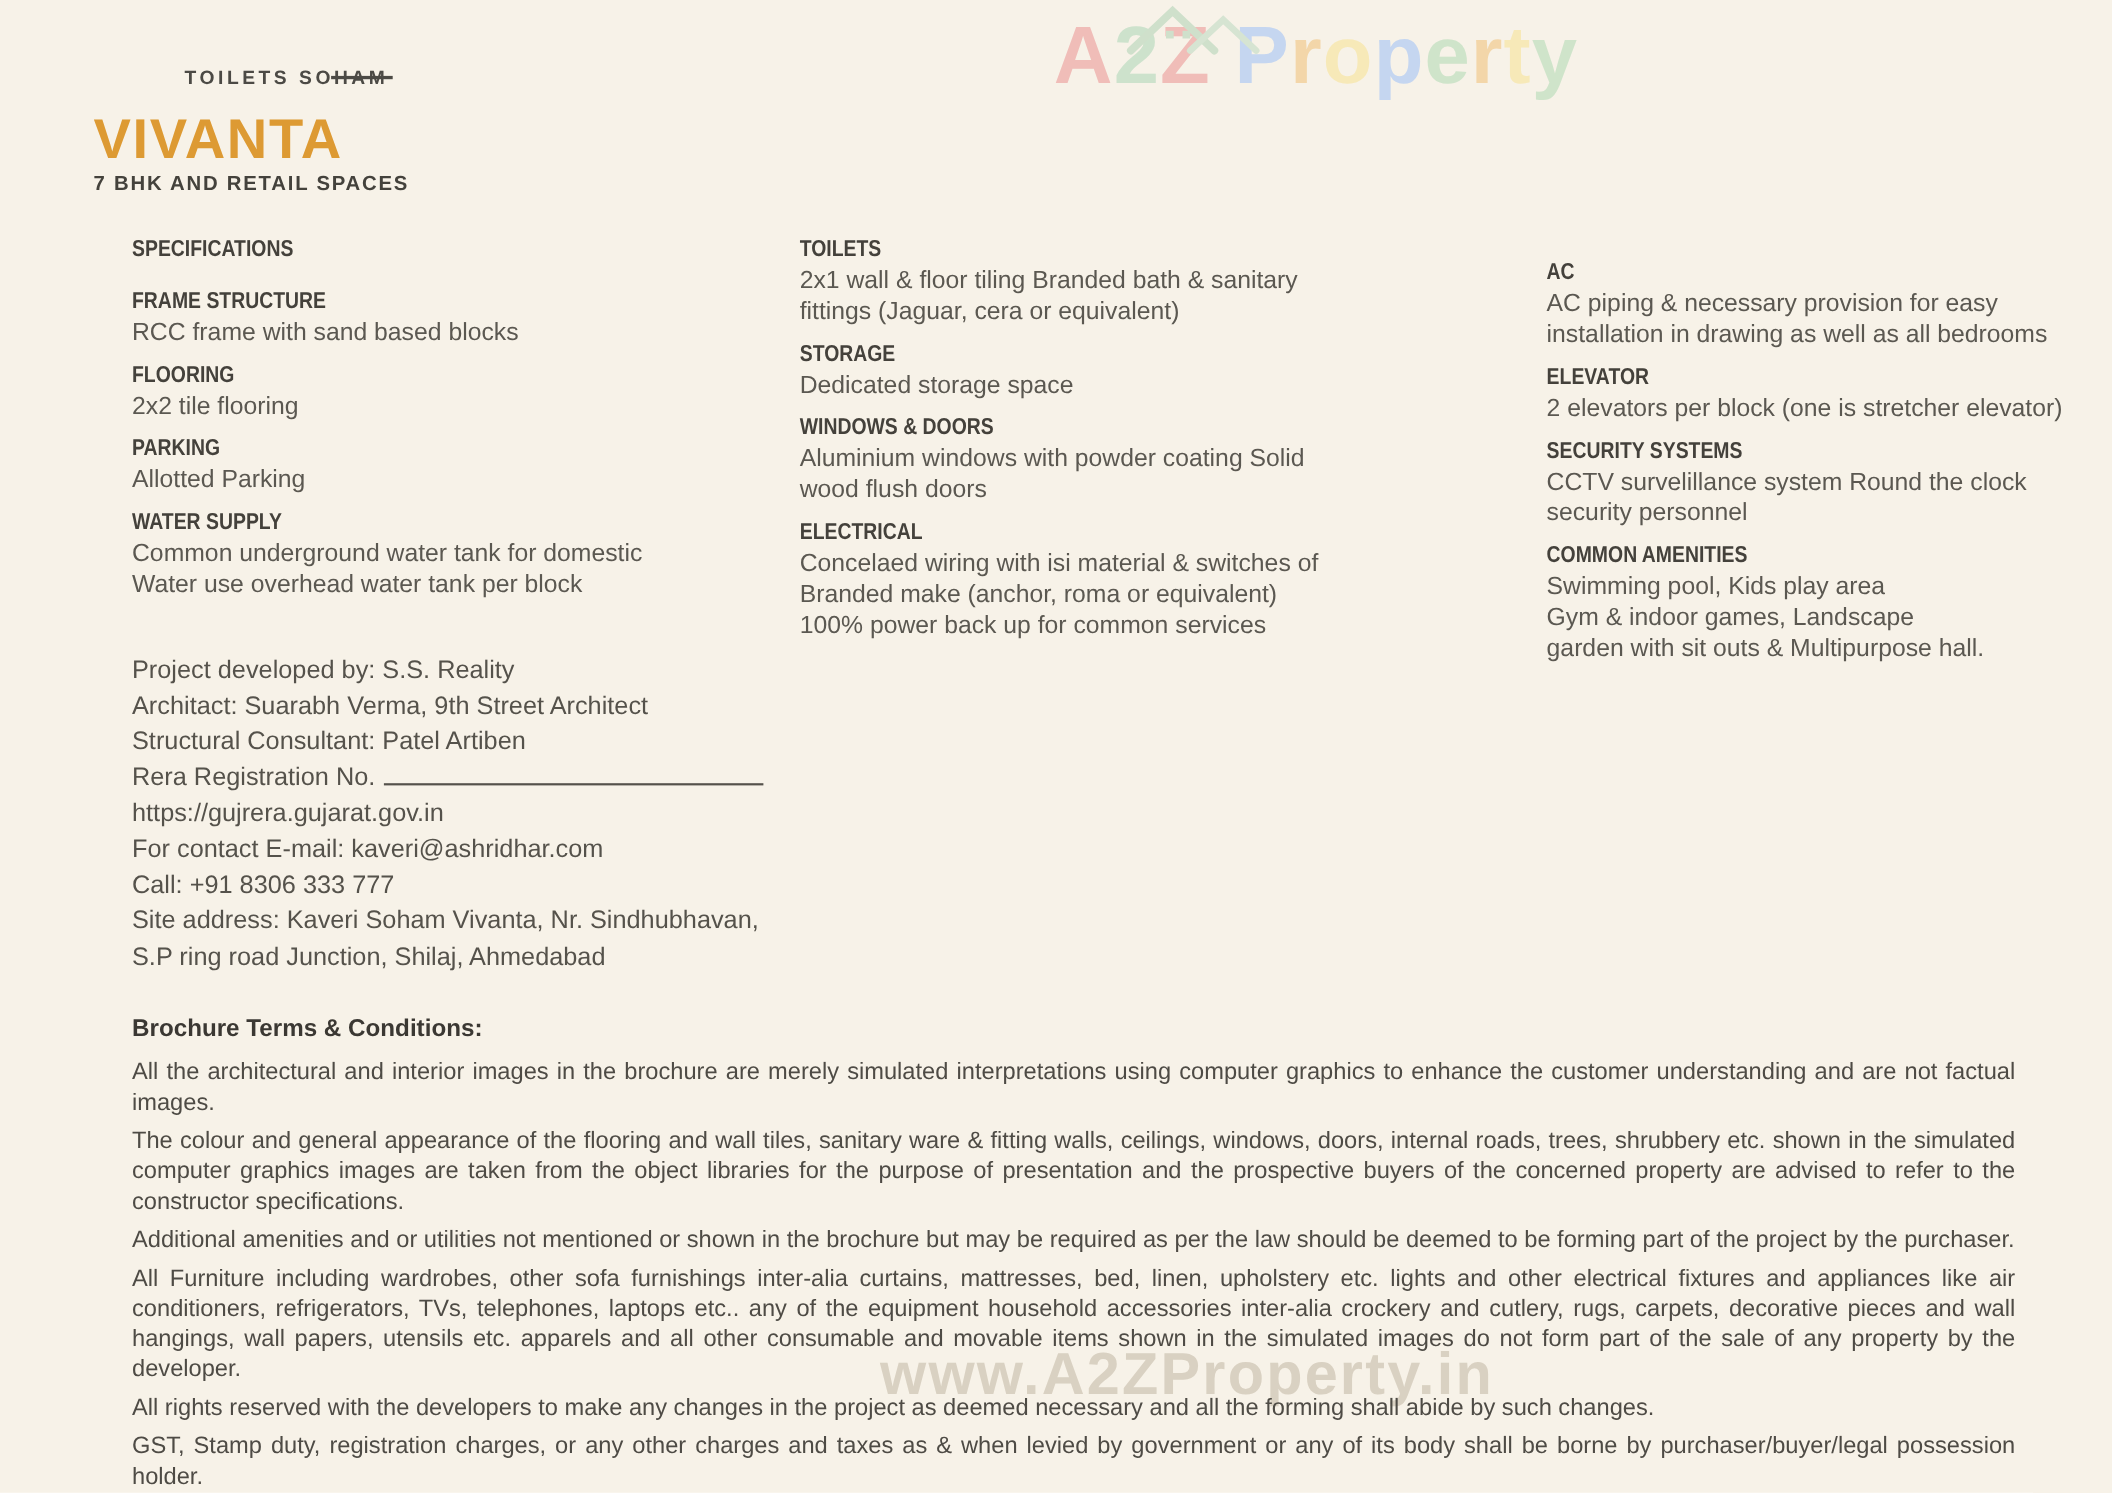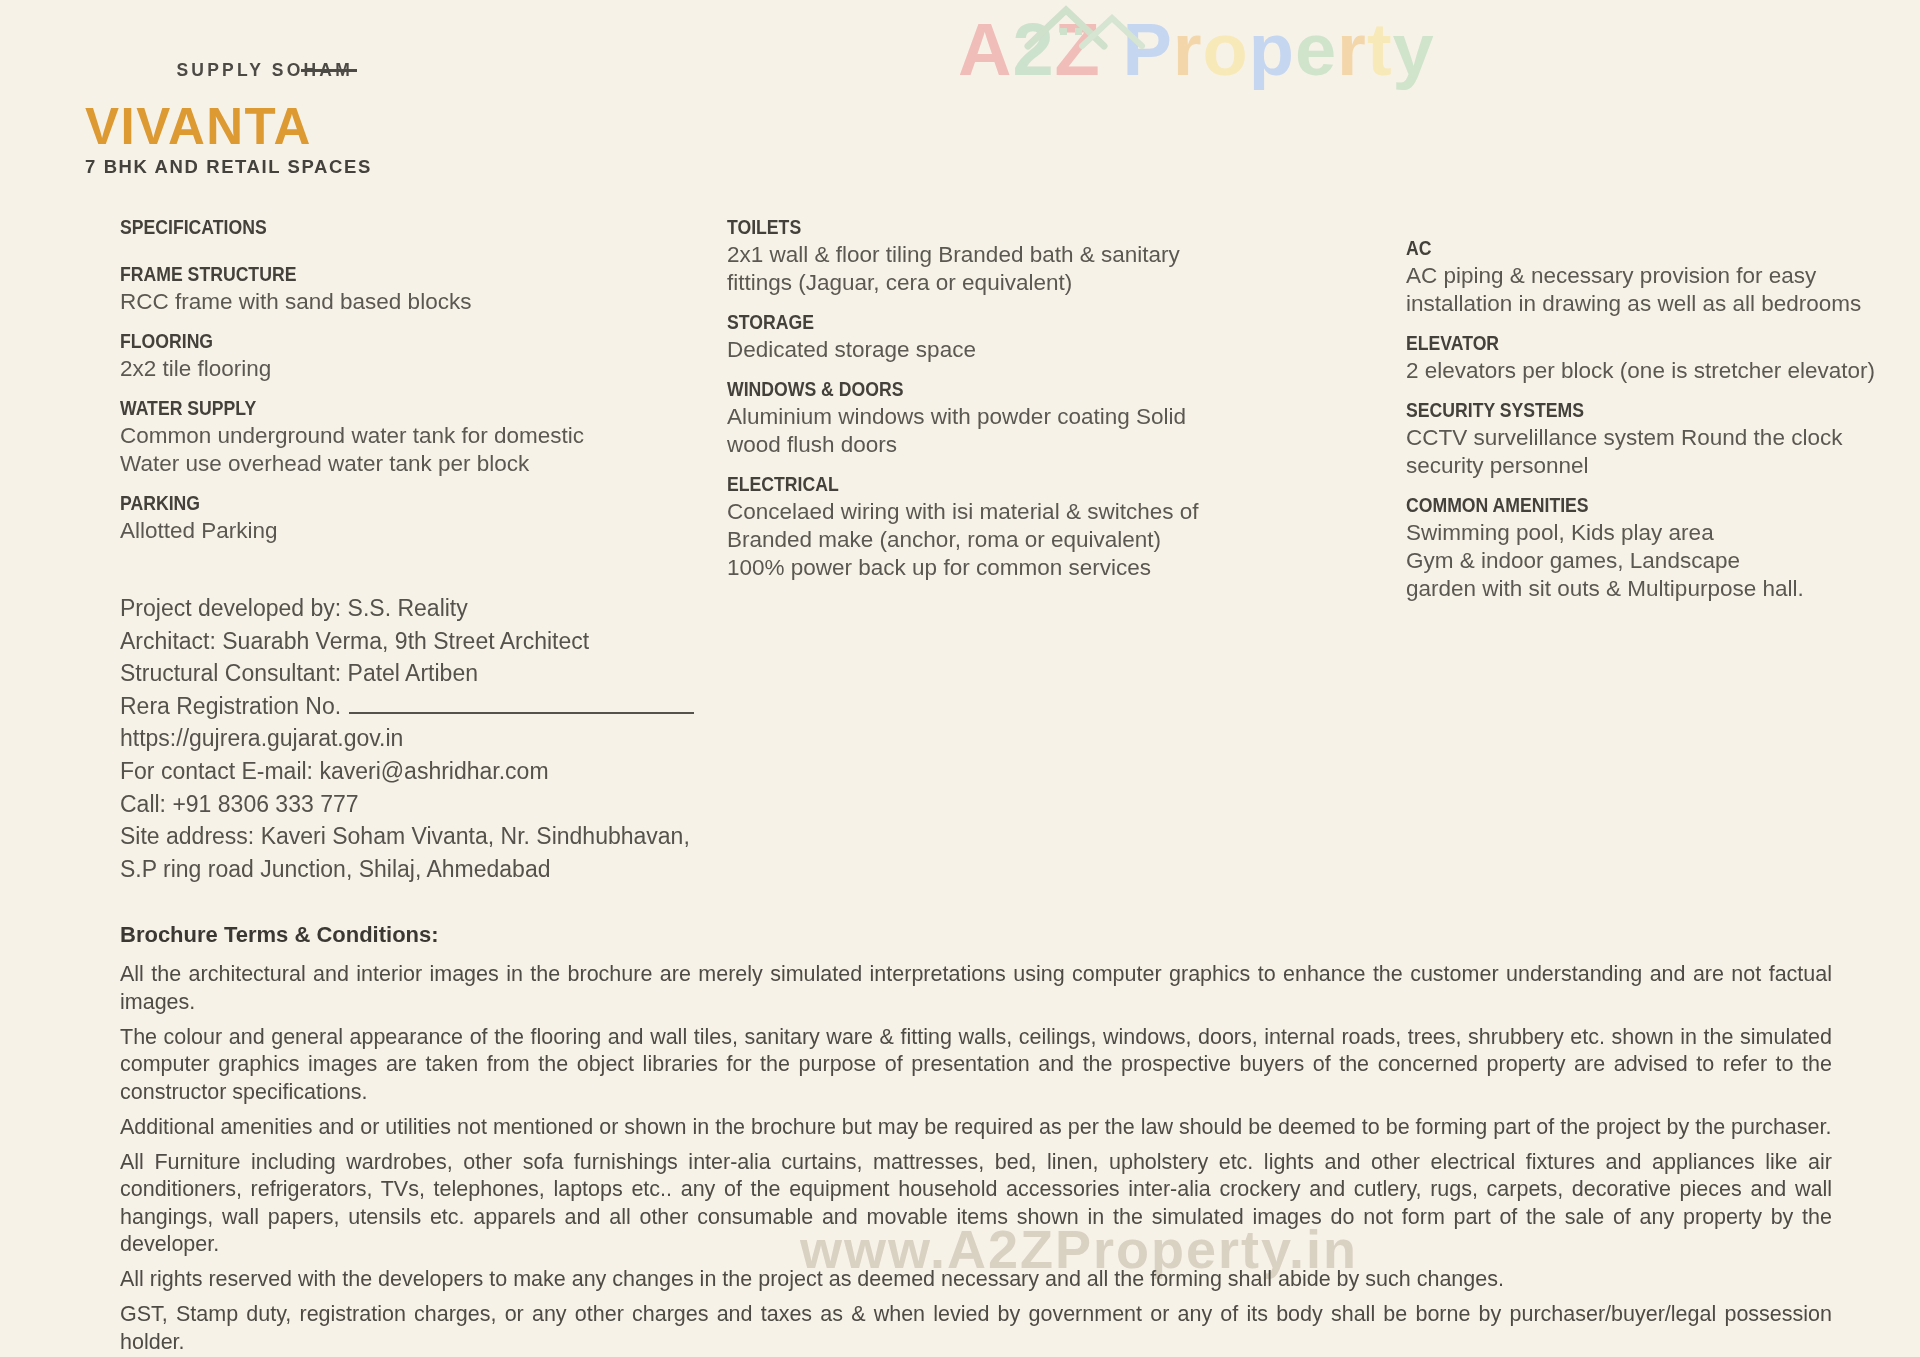--- a/index.html
+++ b/index.html
@@ -54,44 +54,44 @@
         <path d="M8 46 L46 10 L84 46" stroke="#cfe0cb" fill="none" stroke-width="7" stroke-linecap="round"></path>
         <path d="M62 46 L92 18 L122 46" stroke="#d6e4d2" fill="none" stroke-width="6" stroke-linecap="round"></path>
         <rect x="40" y="28" width="7" height="7" fill="#cfe0cb"></rect>
         <rect x="55" y="28" width="7" height="7" fill="#cfe0cb"></rect>
       </svg>
     </span>
     <span class="wm-top-text"><span style="color: rgb(240, 189, 184);">A</span><span style="color: rgb(205, 226, 204);">2</span><span style="color: rgb(240, 189, 184);">Z</span><span style="color: rgb(247, 242, 232);"> </span><span style="color: rgb(197, 214, 240);">P</span><span style="color: rgb(243, 214, 169);">r</span><span style="color: rgb(247, 233, 184);">o</span><span style="color: rgb(197, 214, 240);">p</span><span style="color: rgb(207, 228, 202);">e</span><span style="color: rgb(243, 214, 169);">r</span><span style="color: rgb(247, 233, 184);">t</span><span style="color: rgb(207, 228, 202);">y</span></span>
   </div>
 
   <div class="logo">
-    <div class="logo-top"><span>SUPPLY SO</span><span class="struck">HAM</span></div>
+    <div class="logo-top"><span>TOILETS SO</span><span class="struck">HAM</span></div>
     <div class="logo-name">VIVANTA</div>
     <div class="logo-tagline">7 BHK AND RETAIL SPACES</div>
   </div>
 
   <div class="specs">
     <div class="spec-col c1">
       <div class="spec-title col-head">SPECIFICATIONS</div>
     <div class="spec-block">
           <div class="spec-title">FRAME STRUCTURE</div>
           <div class="spec-body">RCC frame with sand based blocks</div>
         </div>
         <div class="spec-block">
           <div class="spec-title">FLOORING</div>
           <div class="spec-body">2x2 tile flooring</div>
         </div>
         <div class="spec-block">
+          <div class="spec-title">PARKING</div>
+          <div class="spec-body">Allotted Parking</div>
+        </div>
+        <div class="spec-block">
           <div class="spec-title">WATER SUPPLY</div>
           <div class="spec-body">Common underground water tank for domestic
  Water use overhead water tank per block</div>
-        </div>
-        <div class="spec-block">
-          <div class="spec-title">PARKING</div>
-          <div class="spec-body">Allotted Parking</div>
         </div>
       </div>
     <div class="spec-col c2">
         <div class="spec-block">
           <div class="spec-title">TOILETS</div>
           <div class="spec-body">2x1 wall &amp; floor tiling Branded bath &amp; sanitary
 fittings (Jaguar, cera or equivalent)</div>
         </div>
         <div class="spec-block">
           <div class="spec-title">STORAGE</div>

